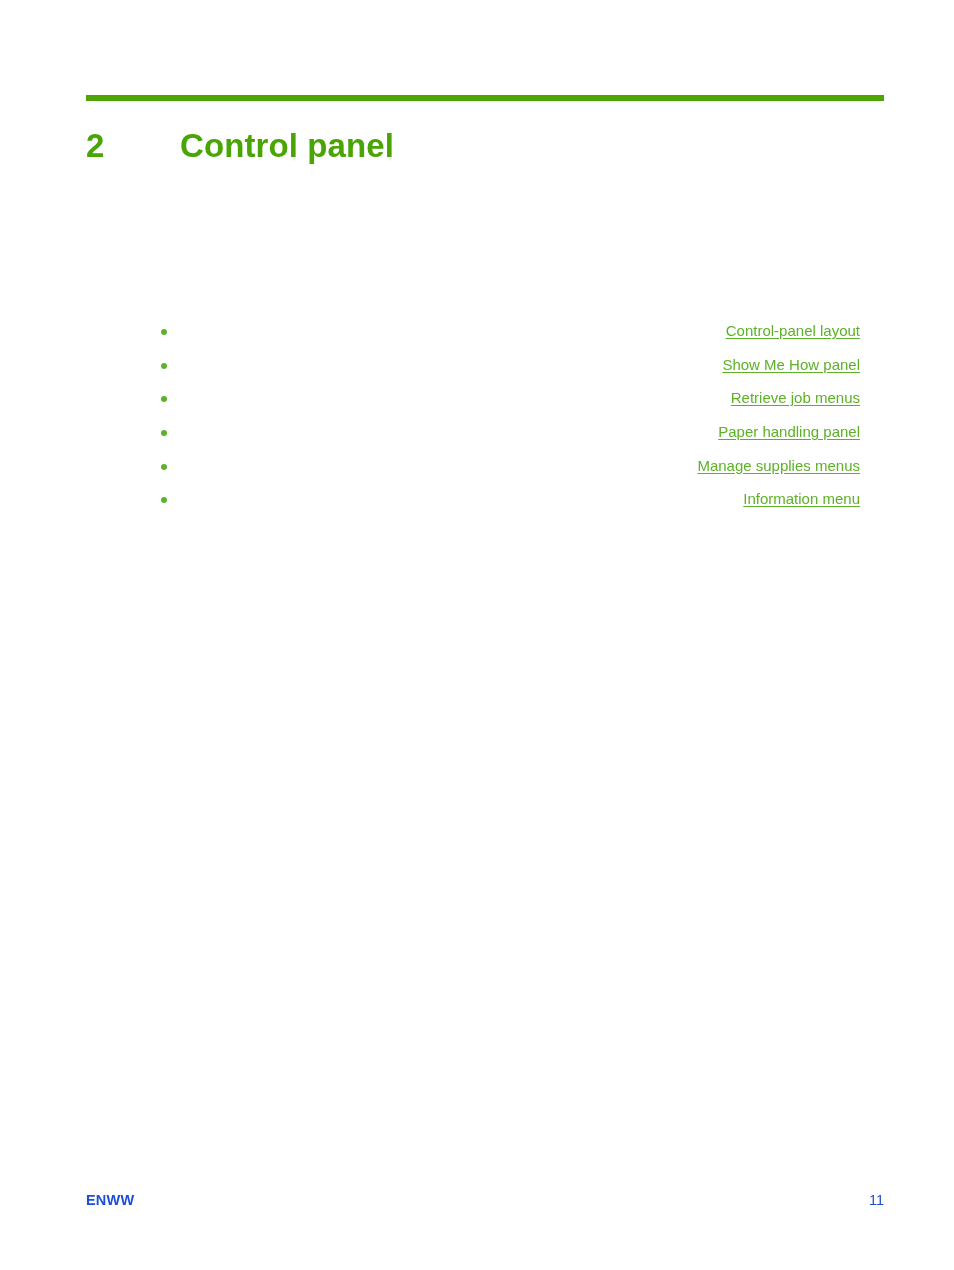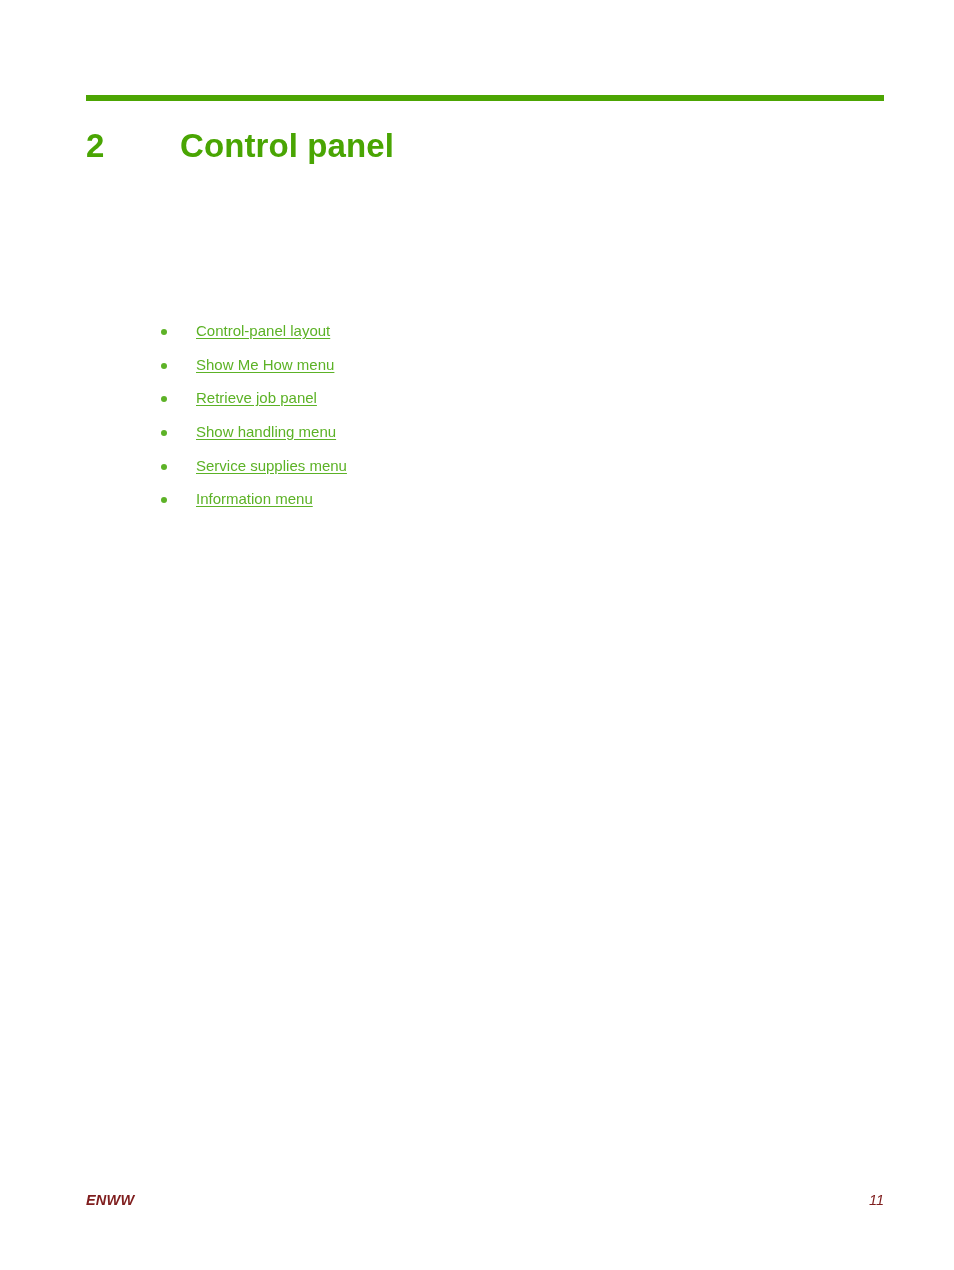--- a/index.html
+++ b/index.html
@@ -70,20 +70,21 @@
     list-style: none;
   }
 
   .toc-item {
     position: relative;
     height: 33.7px;
     padding-left: 36px;
     box-sizing: border-box;
     display: flex;
     align-items: flex-start;
+    justify-content: flex-end;
   }
 
   .toc-bullet {
     position: absolute;
     left: 1px;
     top: 8px;
     width: 6px;
     height: 6px;
     border-radius: 50%;
     background: #5DB227;
@@ -101,24 +102,23 @@
 
   
   .footer {
     position: absolute;
     left: 86px;
     top: 1191px;
     width: 798px;
     display: flex;
     justify-content: space-between;
     align-items: center;
-    color: #7f1d1d;
+    color: #1d4ed8;
     font-size: 14.5px;
     line-height: 18px;
-    font-style: italic;
   }
 
   .footer-left {
     font-weight: bold;
     letter-spacing: 0.2px;
   }
 
   .footer-right {
     font-weight: normal;
     margin-left: 44px;
@@ -139,37 +139,37 @@
   <ul class="toc-list">
 
     <li class="toc-item">
       <span class="toc-bullet"></span>
       <a class="toc-link" href="#">Control-panel layout</a>
     </li>
 
 
     <li class="toc-item">
       <span class="toc-bullet"></span>
-      <a class="toc-link" href="#">Show Me How menu</a>
+      <a class="toc-link" href="#">Show Me How panel</a>
     </li>
 
     <li class="toc-item">
       <span class="toc-bullet"></span>
-      <a class="toc-link" href="#">Retrieve job panel</a>
+      <a class="toc-link" href="#">Retrieve job menus</a>
     </li>
 
 
     <li class="toc-item">
       <span class="toc-bullet"></span>
-      <a class="toc-link" href="#">Show handling menu</a>
+      <a class="toc-link" href="#">Paper handling panel</a>
     </li>
 
     <li class="toc-item">
       <span class="toc-bullet"></span>
-      <a class="toc-link" href="#">Service supplies menu</a>
+      <a class="toc-link" href="#">Manage supplies menus</a>
     </li>
 
 
     <li class="toc-item">
       <span class="toc-bullet"></span>
       <a class="toc-link" href="#">Information menu</a>
     </li>
 
 
   </ul>

